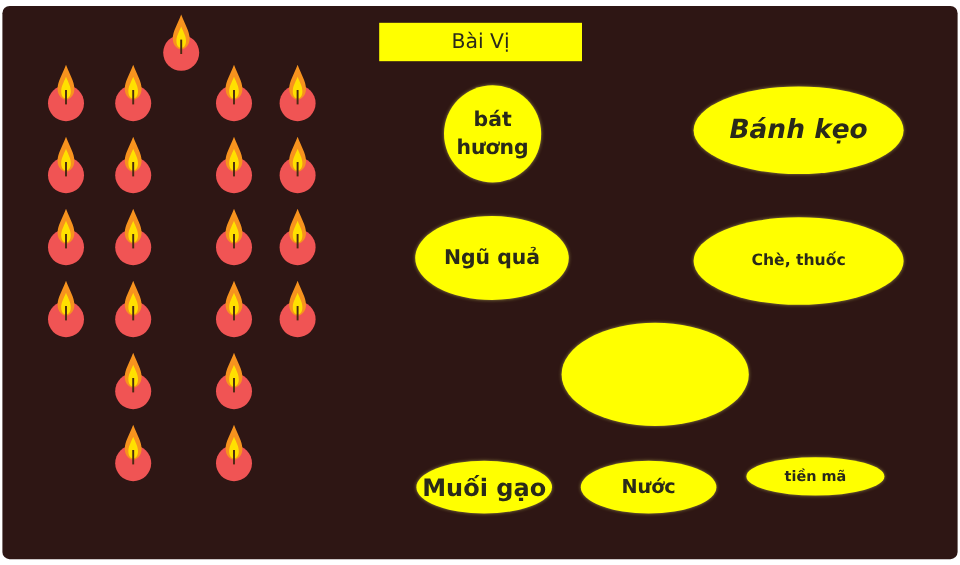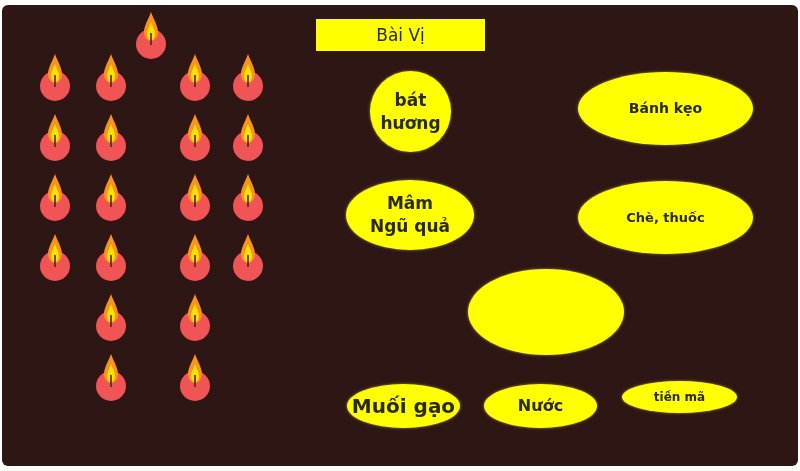--- a/index.html
+++ b/index.html
@@ -24,27 +24,26 @@
 
 <div class="title-box">Bài Vị</div>
 
 <div class="oval" style="left:370px; top:71px; width:81px; height:81px; font-size:17px;">
   <div>
       <div>bát</div>
       <div>hương</div>
     </div>
 </div>
 
-<div class="oval" style="left:578px; top:72px; width:175px; height:73px; font-size:14px;">
+<div class="oval" style="left:578px; top:72px; width:175px; height:73px; font-size:22px;font-style:italic;">
   <div>Bánh kẹo</div>
 </div>
 
 <div class="oval" style="left:346px; top:180px; width:128px; height:70px; font-size:17px;">
   <div>
-      <div>Mâm</div>
       <div>Ngũ quả</div>
     </div>
 </div>
 
 <div class="oval" style="left:578px; top:181px; width:175px; height:73px; font-size:13px;">
   <div>Chè, thuốc</div>
 </div>
 
 <div class="oval" style="left:468px; top:269px; width:156px; height:86px; font-size:17px;">
   <div>

